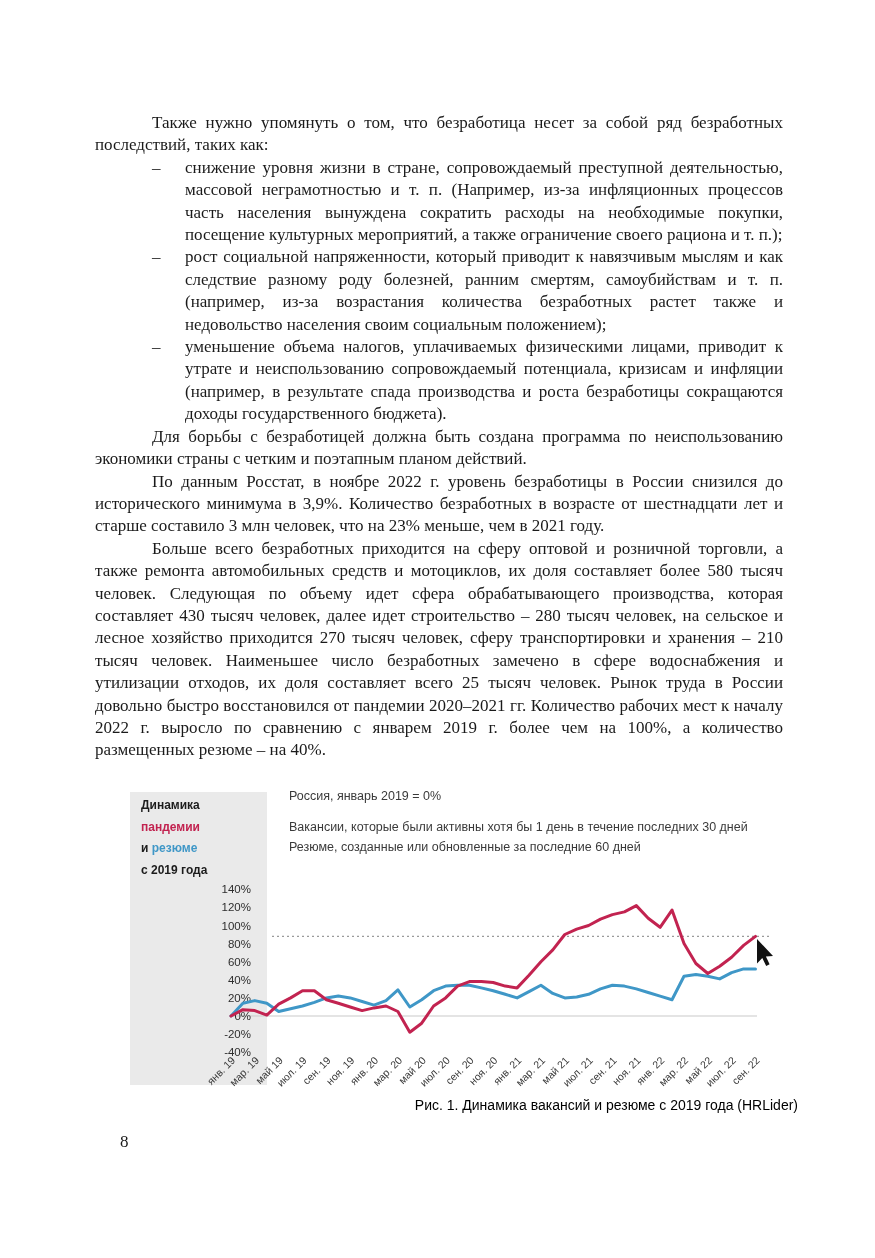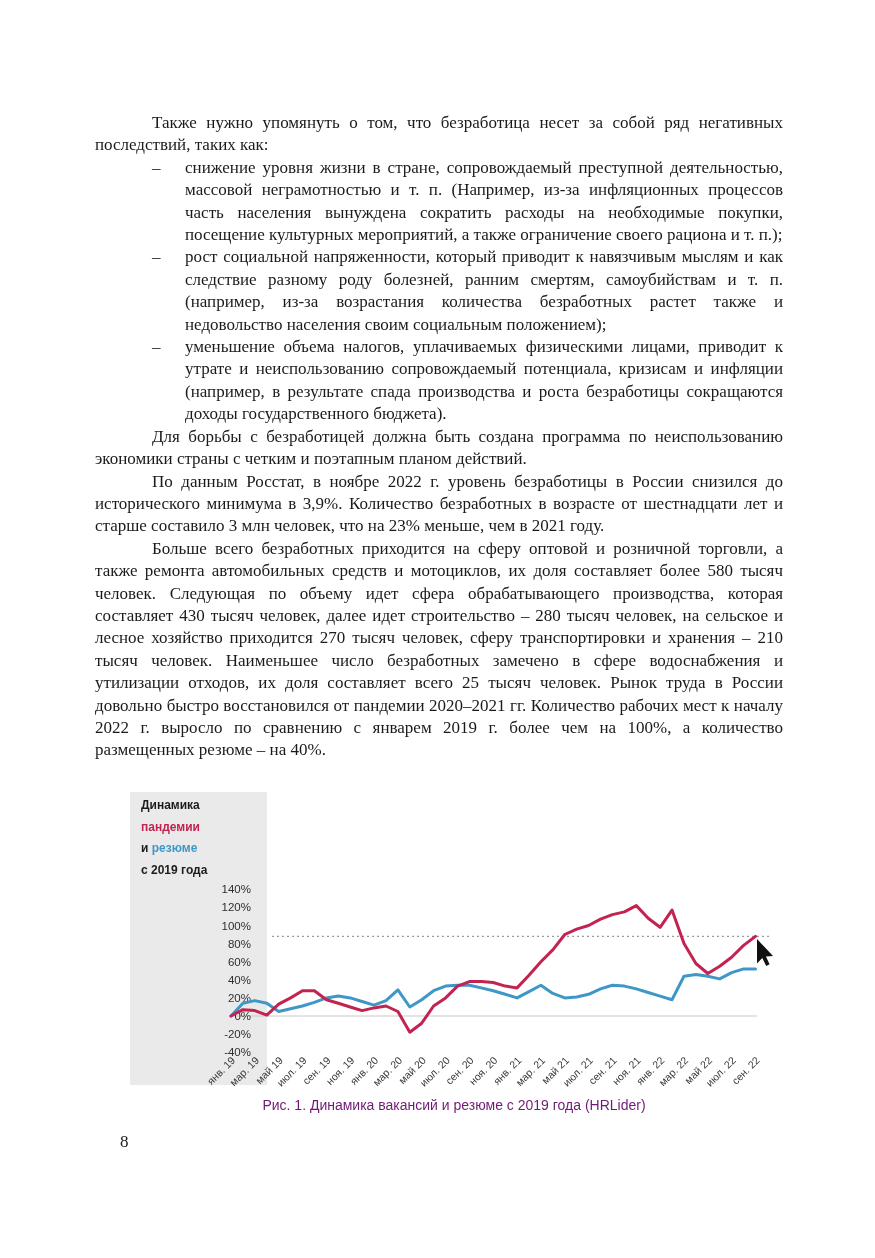--- a/index.html
+++ b/index.html
@@ -16,31 +16,31 @@
   .fig-title{position:absolute;left:141px;top:795px;width:125px;
              font-family:"Liberation Sans", sans-serif;font-weight:bold;
              font-size:12px;line-height:21.5px;color:#1c1c1c;}
   .fig-title .red{color:#c22350;}
   .fig-title .blue{color:#3f97c7;}
   .legend{position:absolute;left:289px;top:789px;width:480px;
           font-family:"Liberation Sans", sans-serif;font-size:12.5px;color:#3a3a3a;}
   .legend .legend-base{margin:0 0 14px 0;}
   .legend .legend-lines div{line-height:20px;}
   #chart{position:absolute;left:190px;top:874px;}
-  .caption{position:absolute;left:110px;top:1097px;width:688px;text-align:center;
-           font-family:"Liberation Sans", sans-serif;font-size:14px;color:#701a75;}
+  .caption{position:absolute;left:110px;top:1097px;width:688px;text-align:right;
+           font-family:"Liberation Sans", sans-serif;font-size:14px;color:#000000;}
   .page-number{position:absolute;left:120px;top:1132px;font-size:17px;color:#1a1a1a;}
 </style>
 </head>
 <body>
 
 <div class="page">
 
   <div class="body-text">
-    <p>Также нужно упомянуть о том, что безработица несет за собой ряд негативных последствий, таких как:</p>
+    <p>Также нужно упомянуть о том, что безработица несет за собой ряд безработных последствий, таких как:</p>
     <div class="li">
       <span class="dash">–</span>
       <span>снижение уровня жизни в стране, сопровождаемый преступной деятельностью, массовой неграмотностью и т. п. (Например, из-за инфляционных процессов часть населения вынуждена сократить расходы на необходимые покупки, посещение культурных мероприятий, а также ограничение своего рациона и т. п.);</span>
     </div>
     <div class="li">
       <span class="dash">–</span>
       <span>рост социальной напряженности, который приводит к навязчивым мыслям и как следствие разному роду болезней, ранним смертям, самоубийствам и т. п. (например, из-за возрастания количества безработных растет также и недовольство населения своим социальным положением);</span>
     </div>
     <div class="li">
       <span class="dash">–</span>
@@ -53,20 +53,27 @@
 
   <div class="gray-panel"></div>
 
   <div class="fig-title">
     <div>Динамика</div>
     <div class="red">пандемии</div>
     <div><span>и</span> <span class="blue">резюме</span></div>
     <div>с 2019 года</div>
   </div>
 
+  <div class="legend">
+    <div class="legend-base">Россия, январь 2019 = 0%</div>
+    <div class="legend-lines">
+      <div>Вакансии, которые были активны хотя бы 1 день в течение последних 30 дней</div>
+      <div>Резюме, созданные или обновленные за последние 60 дней</div>
+    </div>
+  </div>
 
   <svg id="chart" width="590" height="230" viewBox="190 874 590 230" xmlns="http://www.w3.org/2000/svg">
 
   <line x1="229" y1="1016" x2="757" y2="1016" stroke="#c9c9c9" stroke-width="1"></line>
       <line x1="272" y1="936.36" x2="769" y2="936.36" stroke="#9a9a9a" stroke-width="1.4" stroke-dasharray="2 3"></line>
       <g font-family="Liberation Sans, sans-serif" font-size="11.5" fill="#2e2e2e" text-anchor="end">
         <text x="251" y="893.3">140%</text>
         <text x="251" y="911.4">120%</text>
         <text x="251" y="929.5">100%</text>
         <text x="251" y="947.6">80%</text>

